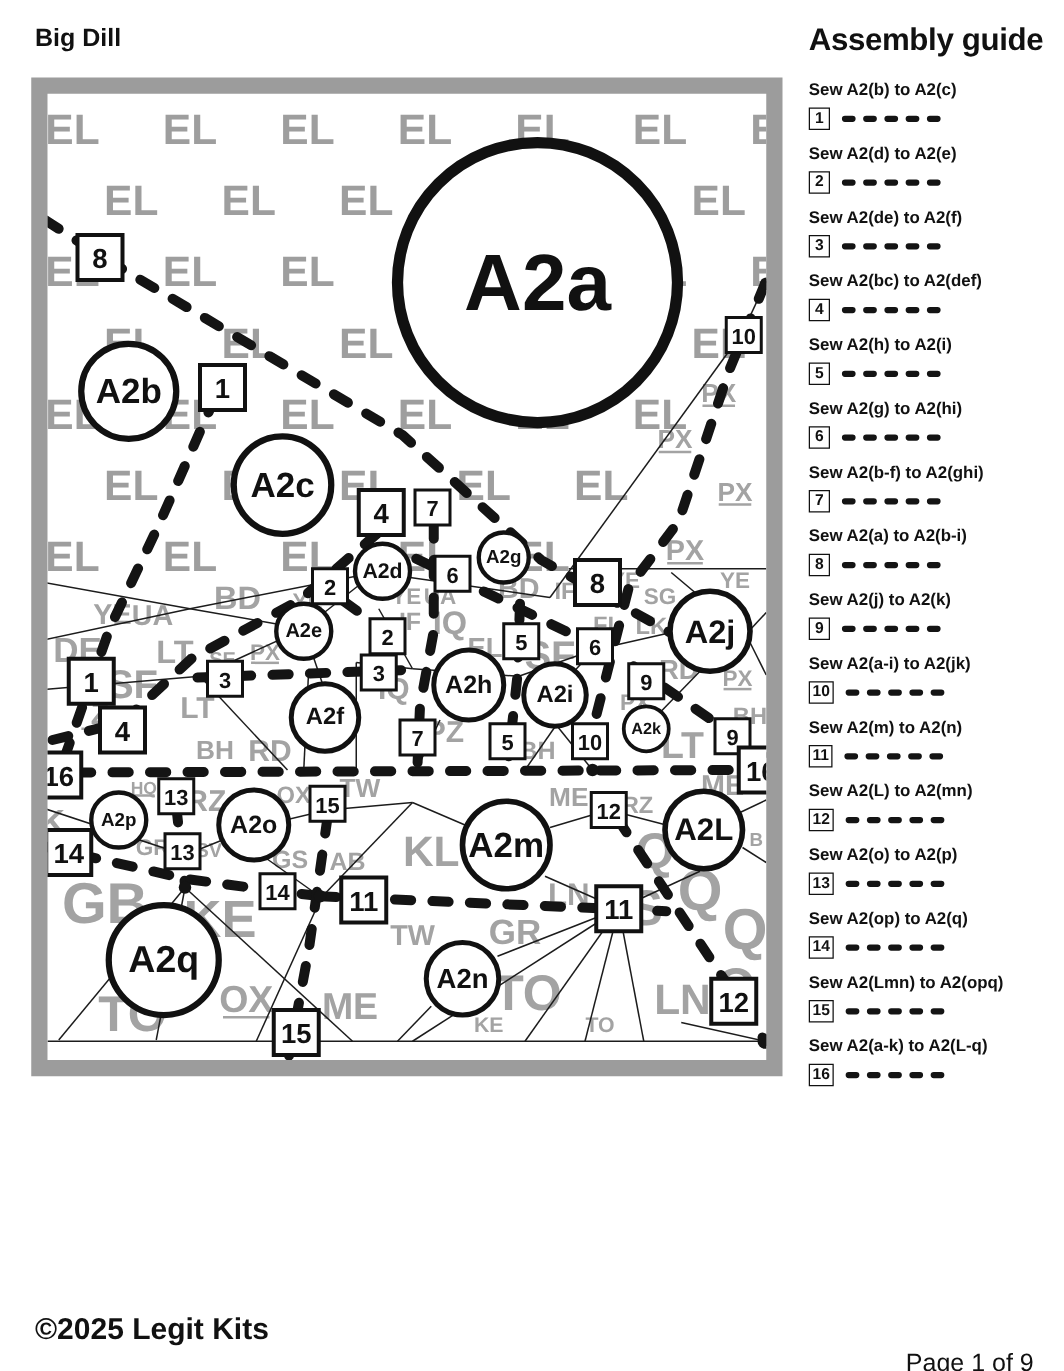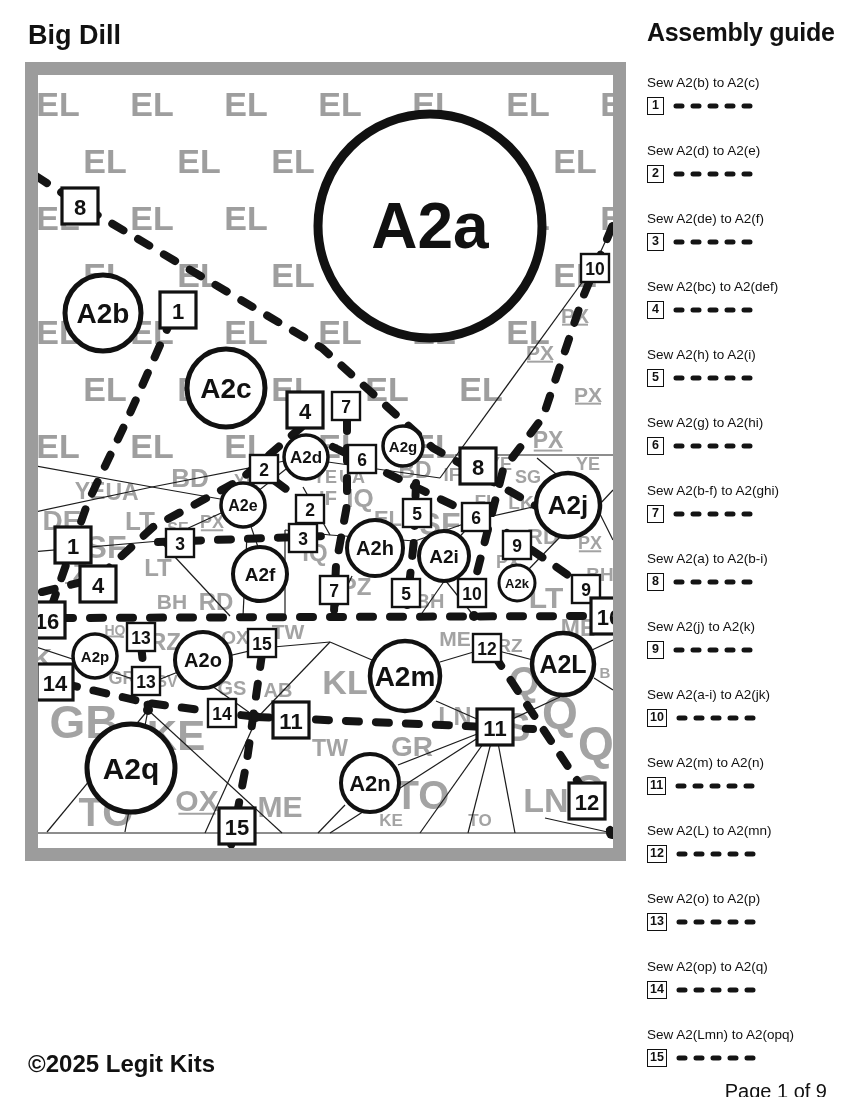--- a/index.html
+++ b/index.html
@@ -1,26 +1,26 @@
 <!DOCTYPE html>
 <html><head>
 <meta charset="utf-8">
 <style>
   * { margin:0; padding:0; box-sizing:border-box; }
   html,body { width:851px; height:1097px; background:#fff; color:#111;
     font-family:"Liberation Sans", sans-serif; position:relative; overflow:hidden; }
-  .hdr-title { position:absolute; left:28px; top:20px; font-size:27px; font-weight:700; }
+  .hdr-title { position:absolute; left:28px; top:20px; font-size:20px; font-weight:700; }
   .ftr-left  { position:absolute; left:28px; top:1050px; font-size:24px; font-weight:700; }
   .ftr-right { position:absolute; right:24px; top:1080px; font-size:20px; font-weight:400; }
   #pattern-svg { position:absolute; left:0; top:0; }
   .sidebar { position:absolute; left:647px; top:18px; width:190px; }
   .asm-title { font-size:25px; font-weight:700; margin-bottom:17px; letter-spacing:-0.3px; }
   .asm-section { font-size:21px; font-weight:700; margin-bottom:10px; }
   .step { margin-bottom:11px; }
-  .step-text { font-size:13.5px; font-weight:400; margin-bottom:6px; white-space:nowrap;margin-top:28px; }
+  .step-text { font-size:13.5px; font-weight:700; margin-bottom:6px; white-space:nowrap; }
   .step-row { display:flex; align-items:center; gap:9px; height:19px; }
   .nbox { display:inline-flex; align-items:center; justify-content:center;
     min-width:17px; height:18px; padding:0 2px; border:1.8px solid #111;
     font-size:12.5px; font-weight:700; background:#fff; line-height:1; }
 </style>
 </head>
 <body>
 
 <div class="hdr-title">Big Dill</div>
 

